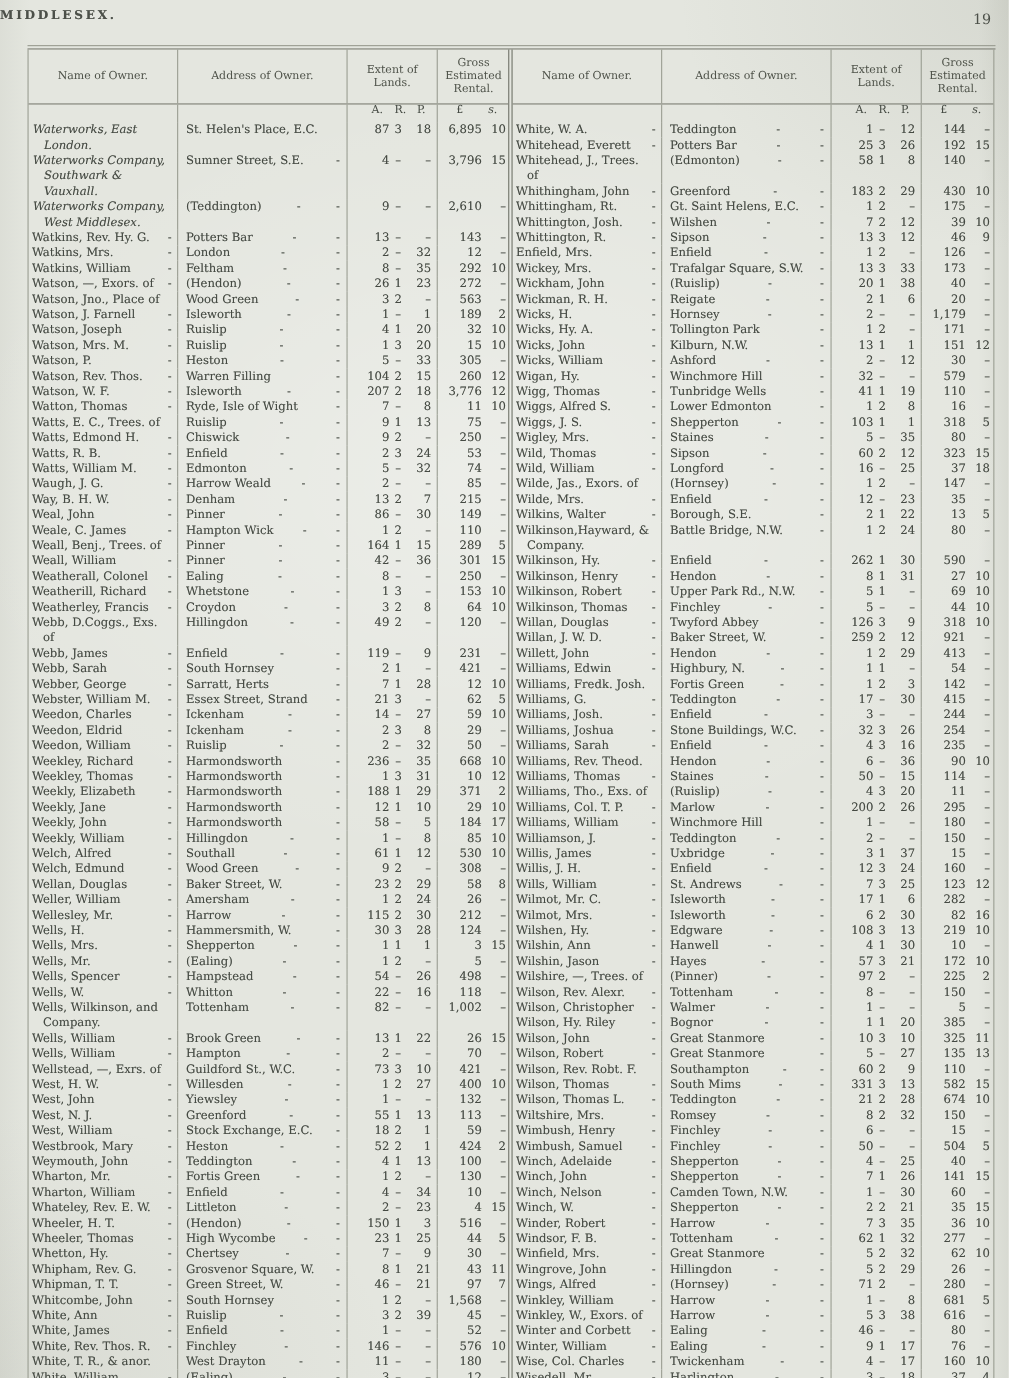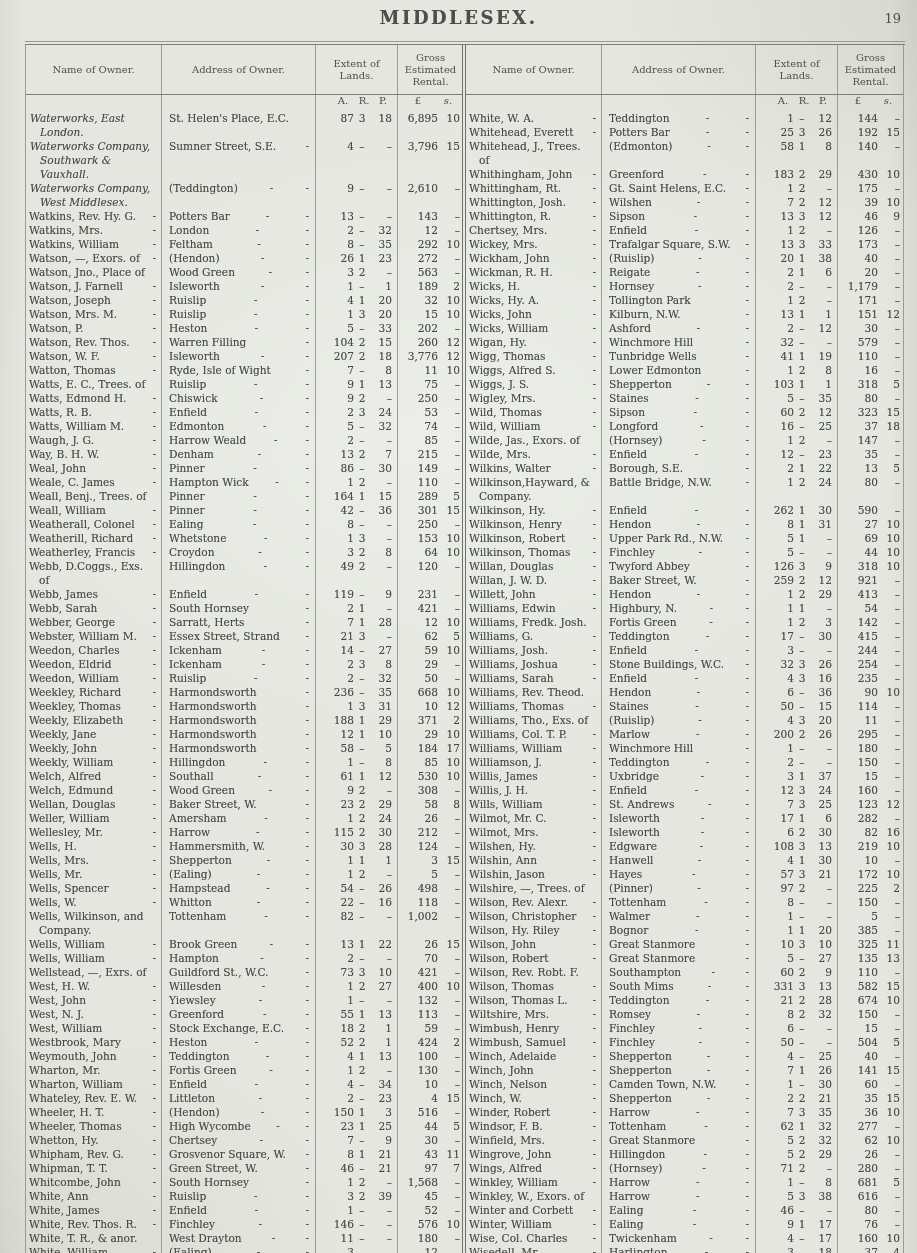--- a/index.html
+++ b/index.html
@@ -11,22 +11,21 @@
     color:#454a43;
     background:
       radial-gradient(ellipse 700px 500px at 48% 35%, rgba(255,255,255,0.30), rgba(255,255,255,0) 70%),
       radial-gradient(ellipse 500px 380px at 100% 0%, rgba(136,140,126,0.14), rgba(136,140,126,0) 60%),
       radial-gradient(ellipse 600px 400px at 0% 100%, rgba(136,140,126,0.12), rgba(136,140,126,0) 60%),
       linear-gradient(90deg, rgba(150,153,140,0.10) 0%, rgba(150,153,140,0) 3%, rgba(150,153,140,0) 97%, rgba(150,153,140,0.16) 100%),
       #e4e6df;
   }
   .ttl{
     position:absolute;top:7px;left:0;width:100%;
-    text-align:center;
-    font-size:18px;font-weight:bold;letter-spacing:2.5px;
+    font-size:11px;font-weight:bold;letter-spacing:2.5px;
     color:#4c5049;
     text-shadow:0 0 0.6px rgba(76,80,73,0.55);
   }
   .pno{
     position:absolute;top:11px;right:16px;
     font-size:13px;color:#4c5049;
   }
   .tbl{
     position:absolute;left:25px;top:44px;width:880px;height:1209px;
     border-top:1px solid #7c7f75;
@@ -322,21 +321,21 @@
               <span class="at">Heston</span>
               <span class="adash">-</span>
               <span class="adash">-</span>
             </div>
             <div class="cell b ex">
               <span class="va">5</span>
               <span class="vr">–</span>
               <span class="vp">33</span>
             </div>
             <div class="cell rn">
-              <span class="vl">202</span>
+              <span class="vl">305</span>
               <span class="vs">–</span>
             </div>
           </div>
           <div class="row">
             <div class="cell b nm"><span class="nt">Watson, Rev. Thos.</span><span class="ndash">-</span></div>
             <div class="cell b adr">
               <span class="at">Warren Filling</span>
               <span class="adash">-</span>
             </div>
             <div class="cell b ex">
@@ -1543,21 +1542,21 @@
               <span class="va">13</span>
               <span class="vr">3</span>
               <span class="vp">12</span>
             </div>
             <div class="cell rn">
               <span class="vl">46</span>
               <span class="vs">9</span>
             </div>
           </div>
           <div class="row">
-            <div class="cell b nm"><span class="nt">Chertsey, Mrs.</span><span class="ndash">-</span></div>
+            <div class="cell b nm"><span class="nt">Enfield, Mrs.</span><span class="ndash">-</span></div>
             <div class="cell b adr">
               <span class="at">Enfield</span>
               <span class="adash">-</span>
               <span class="adash">-</span>
             </div>
             <div class="cell b ex">
               <span class="va">1</span>
               <span class="vr">2</span>
               <span class="vp">–</span>
             </div>

